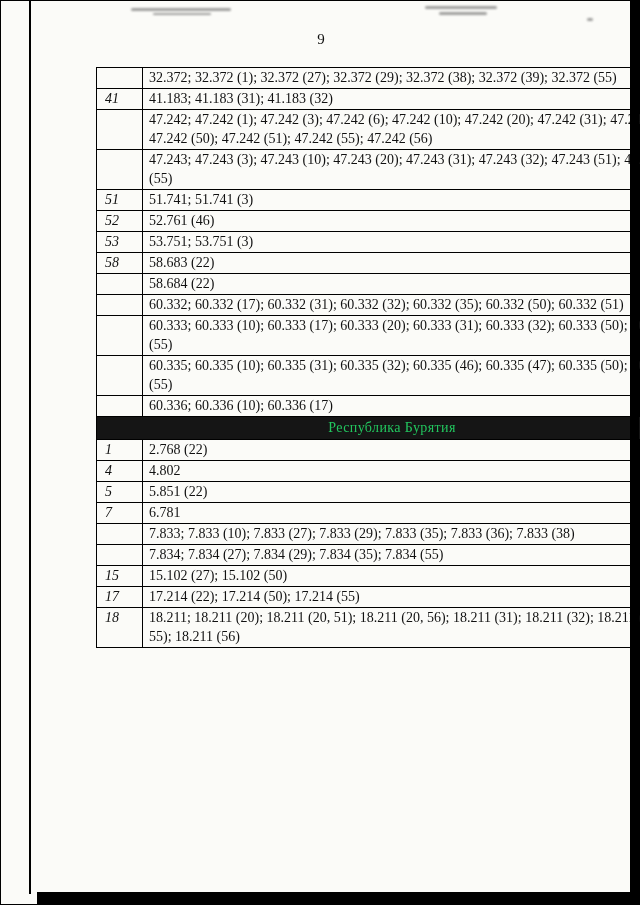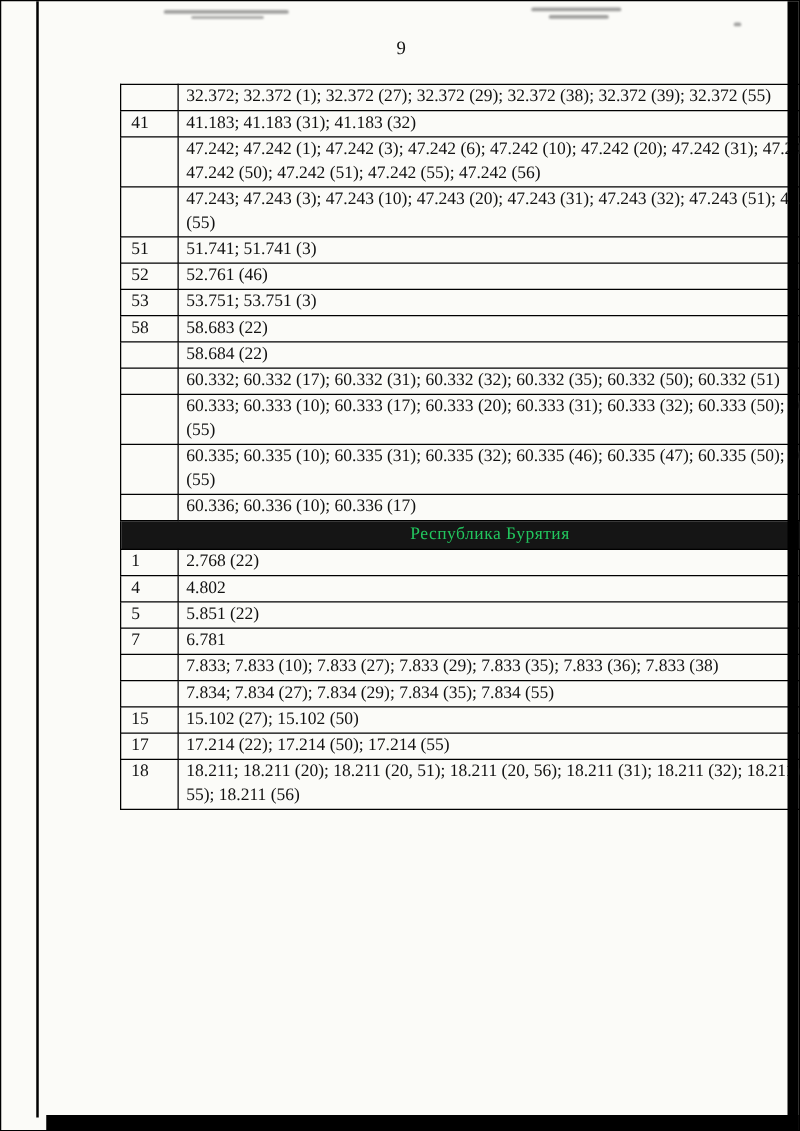--- a/index.html
+++ b/index.html
@@ -67,21 +67,21 @@
     table-layout: fixed;
     font-size: 14px;
     line-height: 19px;
   }
   .codes-table td {
     border: 1px solid #000;
     vertical-align: top;
     padding: 0 4px 1px 6px;
   }
   col.col-num   { width: 46px; }
-  td.num-cell   { padding-left: 8px; }
+  td.num-cell   { padding-left: 8px; font-style: italic; }
   tr.section-row td {
     background: #151515;
     color: #22c55e;
     text-align: center;
     padding: 1px 0 2px 0;
     font-size: 14px;
     letter-spacing: 0.4px;
   }
 </style>
 </head>

